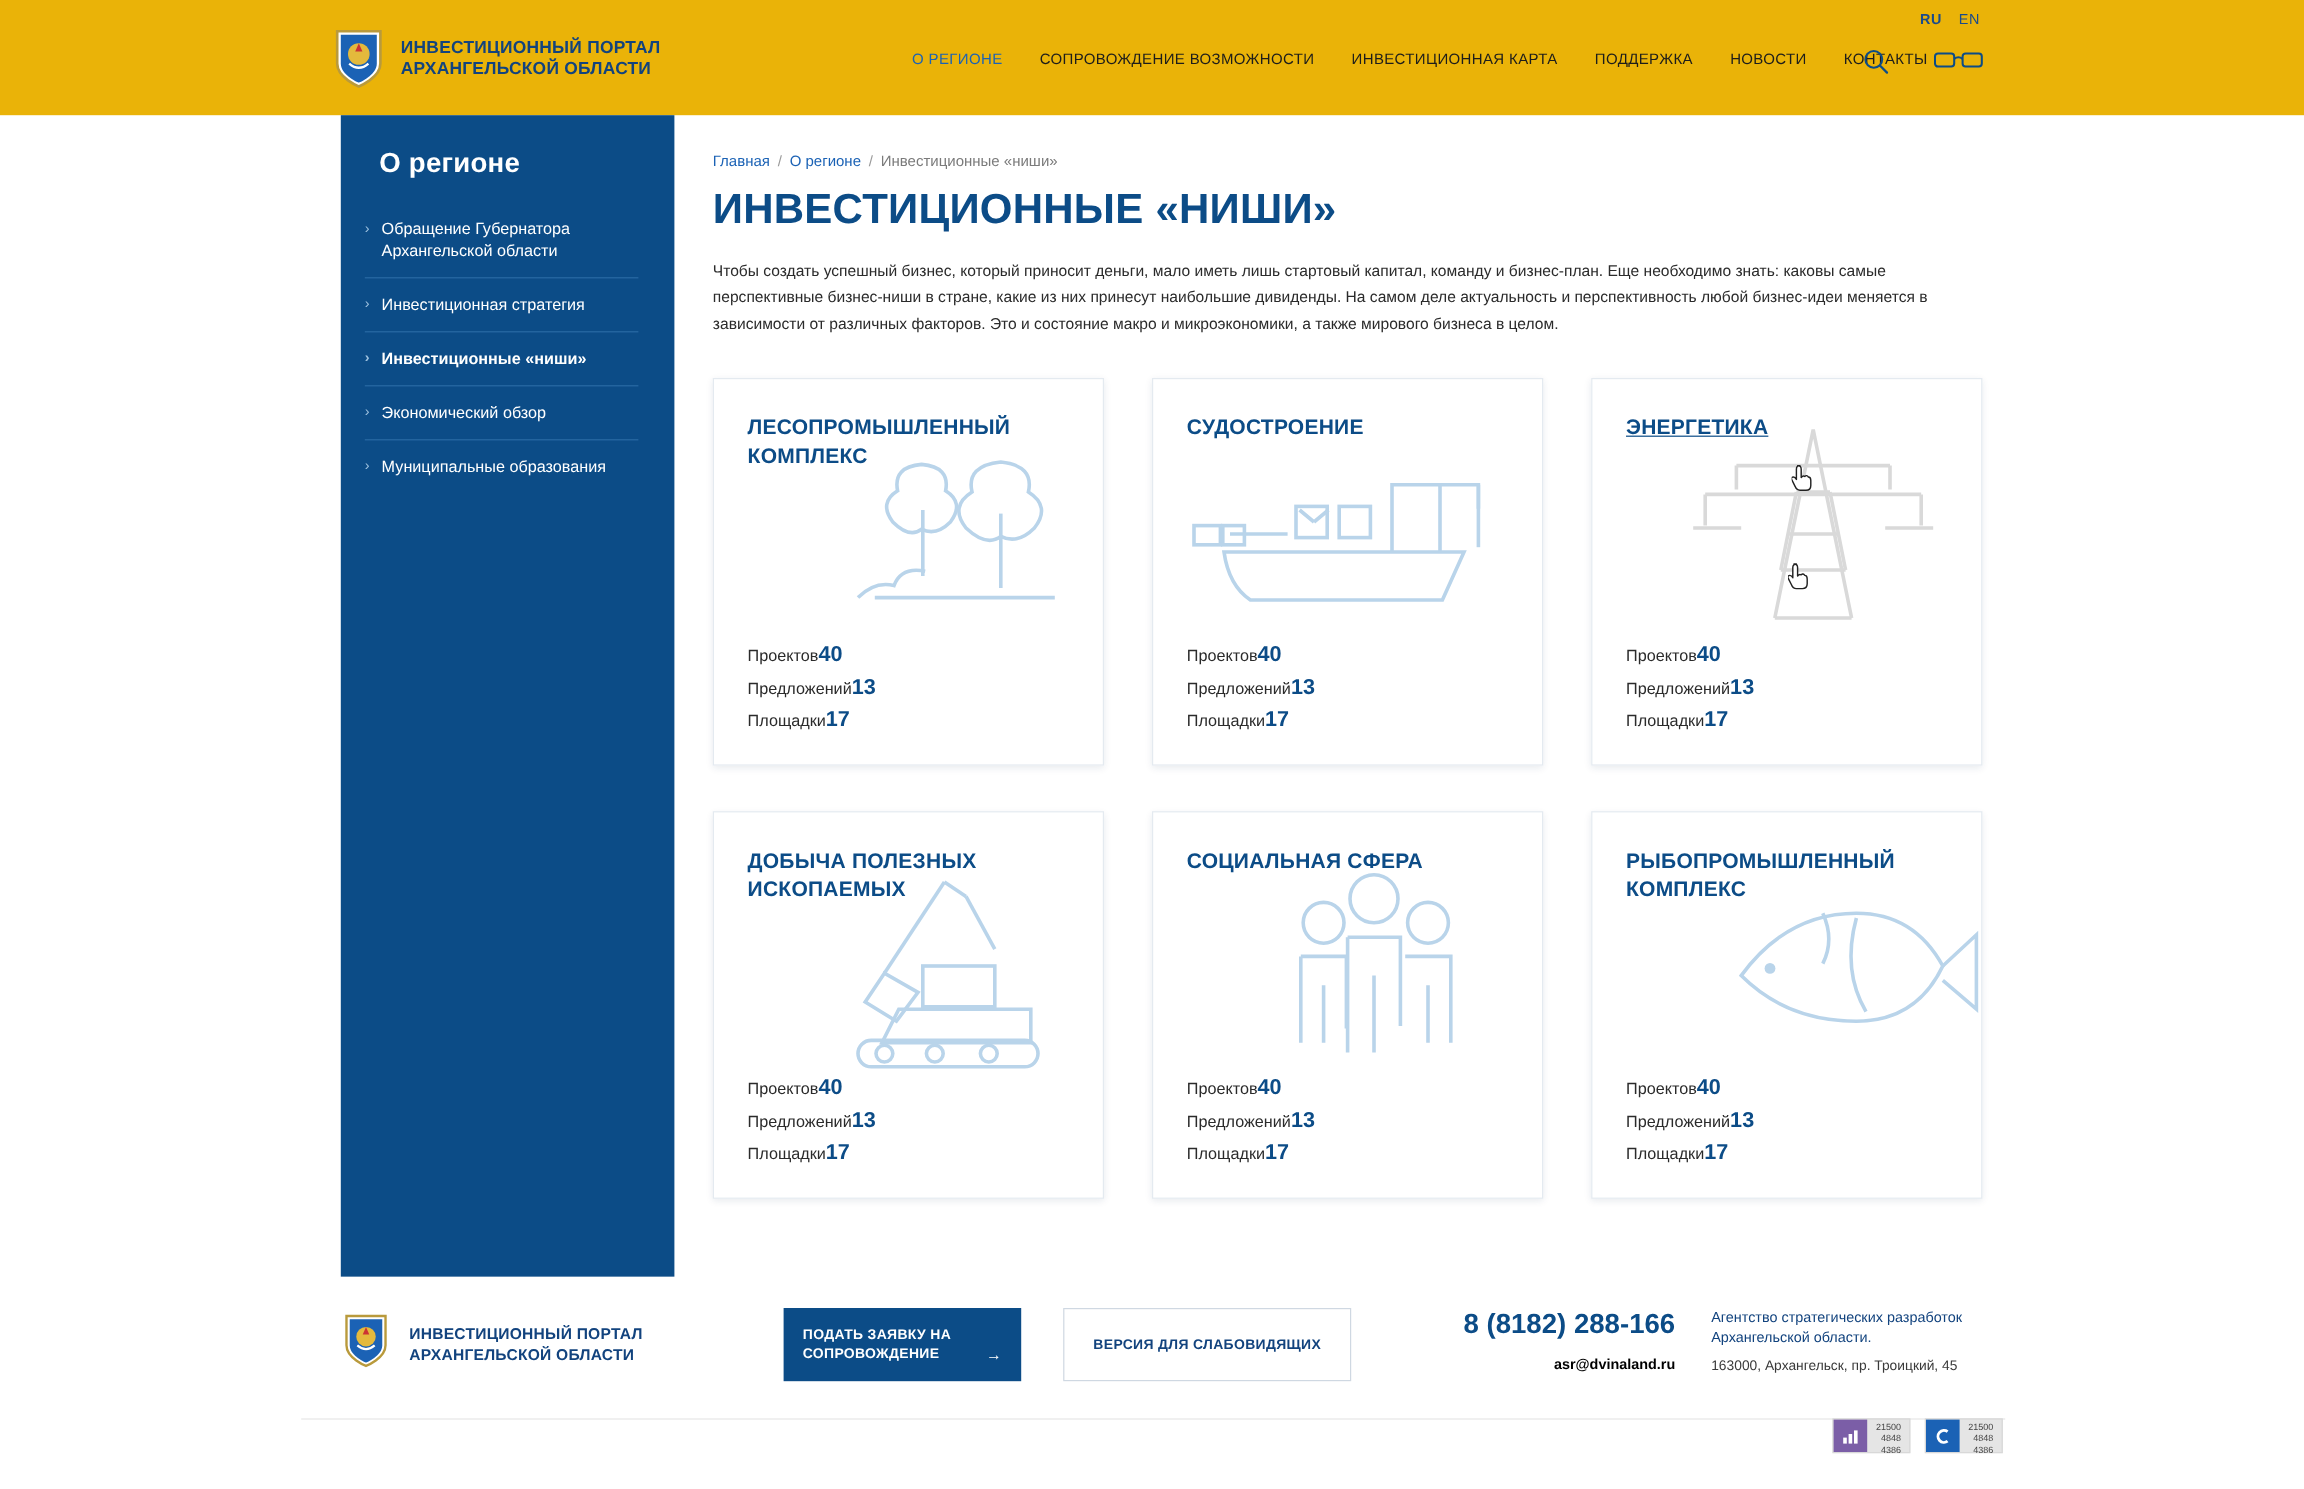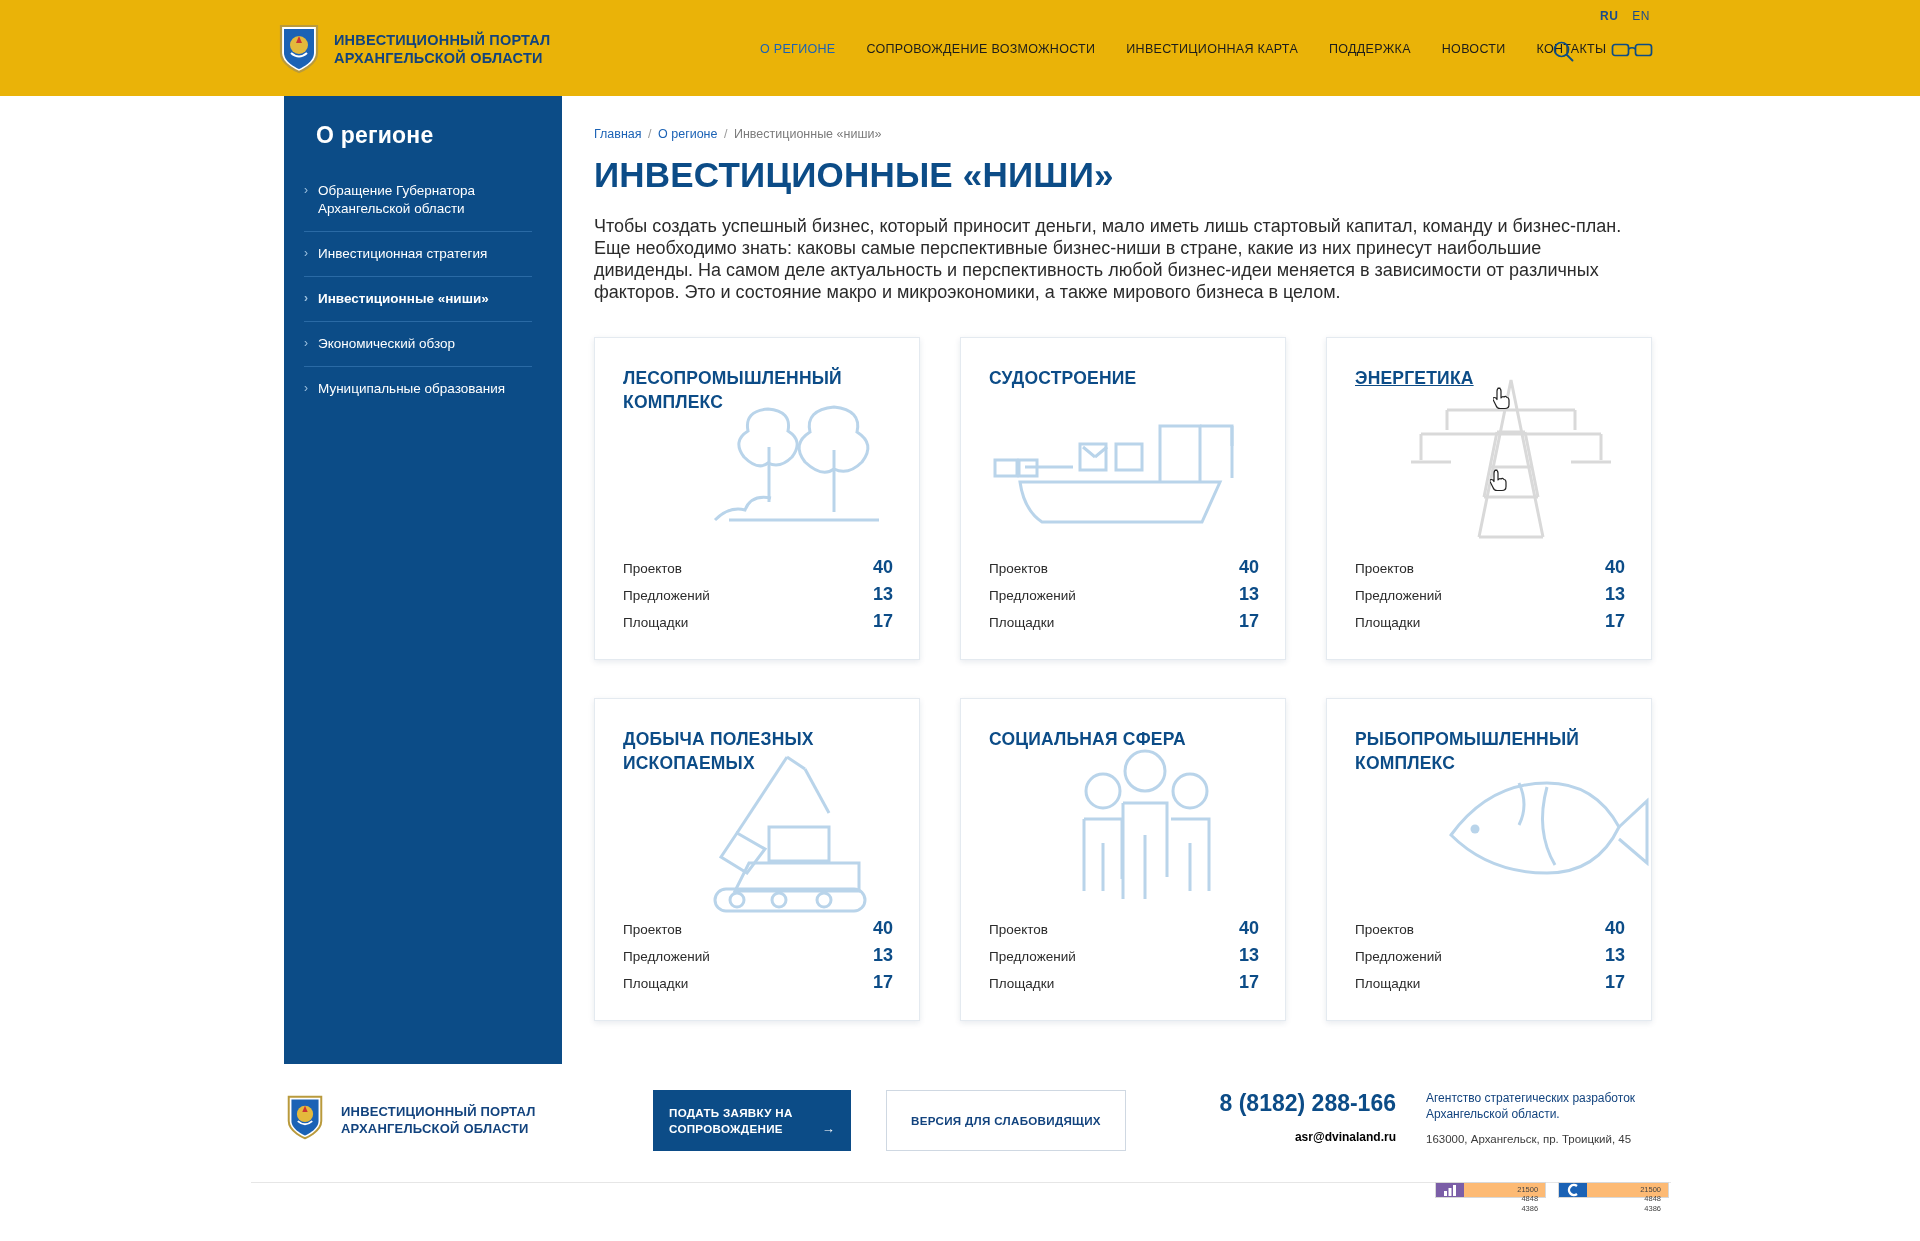--- a/index.html
+++ b/index.html
@@ -80,21 +80,21 @@
   .content { position: absolute; left: 594px; top: 108px; width: 1100px; }
   .breadcrumb { font-size: 12.5px; color: #7b7b7b; padding-top: 19px; }
   .breadcrumb a { color: #1b62b5; text-decoration: none; }
   .breadcrumb .sep { color: #9a9a9a; margin: 0 3px; }
 
   h1.page-title {
     margin: 14px 0 20px 0;
     font-size: 35px; letter-spacing: .2px; color: #0c4c87; font-weight: bold;
   }
   .intro {
-    font-size: 18px; line-height: 22px; color: #2b2b2b; width: 1040px;
+    font-size: 13px; line-height: 22px; color: #2b2b2b; width: 1040px;
     margin-bottom: 34px;
   }
 
   .cards { display: flex; flex-wrap: wrap; gap: 38px 40px; width: 1060px; }
   .card {
     width: 326px; height: 323px; background: #ffffff;
     border: 1px solid #e4eaf0;
     box-shadow: 0 2px 6px rgba(20,50,90,.10);
     position: relative; overflow: hidden; cursor: pointer;
   }
@@ -103,21 +103,21 @@
     font-size: 17.5px; line-height: 24px; font-weight: bold; color: #0c4c87;
     letter-spacing: .2px; z-index: 2; max-width: 250px;
   }
   .card.hover h3 { text-decoration: underline; }
   .card-art {
     position: absolute; right: 0; top: 24px; width: 300px; height: 200px;
     z-index: 1; opacity: 1;
   }
   .stats { position: absolute; left: 28px; right: 26px; bottom: 24px; z-index: 2; }
   .stat-row {
-    display: flex; justify-content: space-between; align-items: baseline;
+    display: flex; justify-content: flex-start; align-items: baseline;
     font-size: 13.5px; color: #2b2b2b; padding: 3px 0;
   }
   .stat-row .val { font-size: 18px; font-weight: bold; color: #0c4c87; }
 
   
   .footer {
     position: absolute; left: 0; top: 1064px; width: 1920px; height: 177px;
     background: #ffffff;
   }
   .footer-inner { position: absolute; left: 251px; top: 0; width: 1420px; height: 112px; }
@@ -137,21 +137,21 @@
   }
   .contacts { position: absolute; left: 943px; top: 26px; text-align: right; width: 202px; }
   .contacts .phone { font-size: 23px; color: #0c4c87; font-weight: bold; }
   .contacts .mail { font-size: 12px; color: #000000; font-weight: bold; margin-top: 13px; }
   .org { position: absolute; left: 1175px; top: 26px; width: 270px; font-size: 12px; line-height: 16px; color: #12437e; }
   .org .addr { color: #3a3a3a; margin-top: 9px; font-size: 11.5px; }
 
   .footer-sep { position: absolute; left: 251px; top: 118px; width: 1420px; height: 1px; background: #e6e6e6; }
 
   .counters { position: absolute; right: 251px; top: 1190px; display: flex; gap: 12px; }
-  .counter { display: flex; align-items: stretch; height: 16px; border: 1px solid #d8d8d8; background: #fdba74; gap: 46px; }
+  .counter { display: flex; align-items: stretch; height: 29px; border: 1px solid #d8d8d8; background: #e5e5e5; }
   .counter .ic { width: 28px; display: flex; align-items: center; justify-content: center; color: #fff; font-size: 14px; }
   .counter .nums { padding: 2px 7px; font-size: 7.5px; line-height: 9.3px; color: #444; text-align: right; }
 
   .cursor { position: absolute; z-index: 50; pointer-events: none; }
 </style>
 </head>
 <body>
 
 <div class="page">
 

